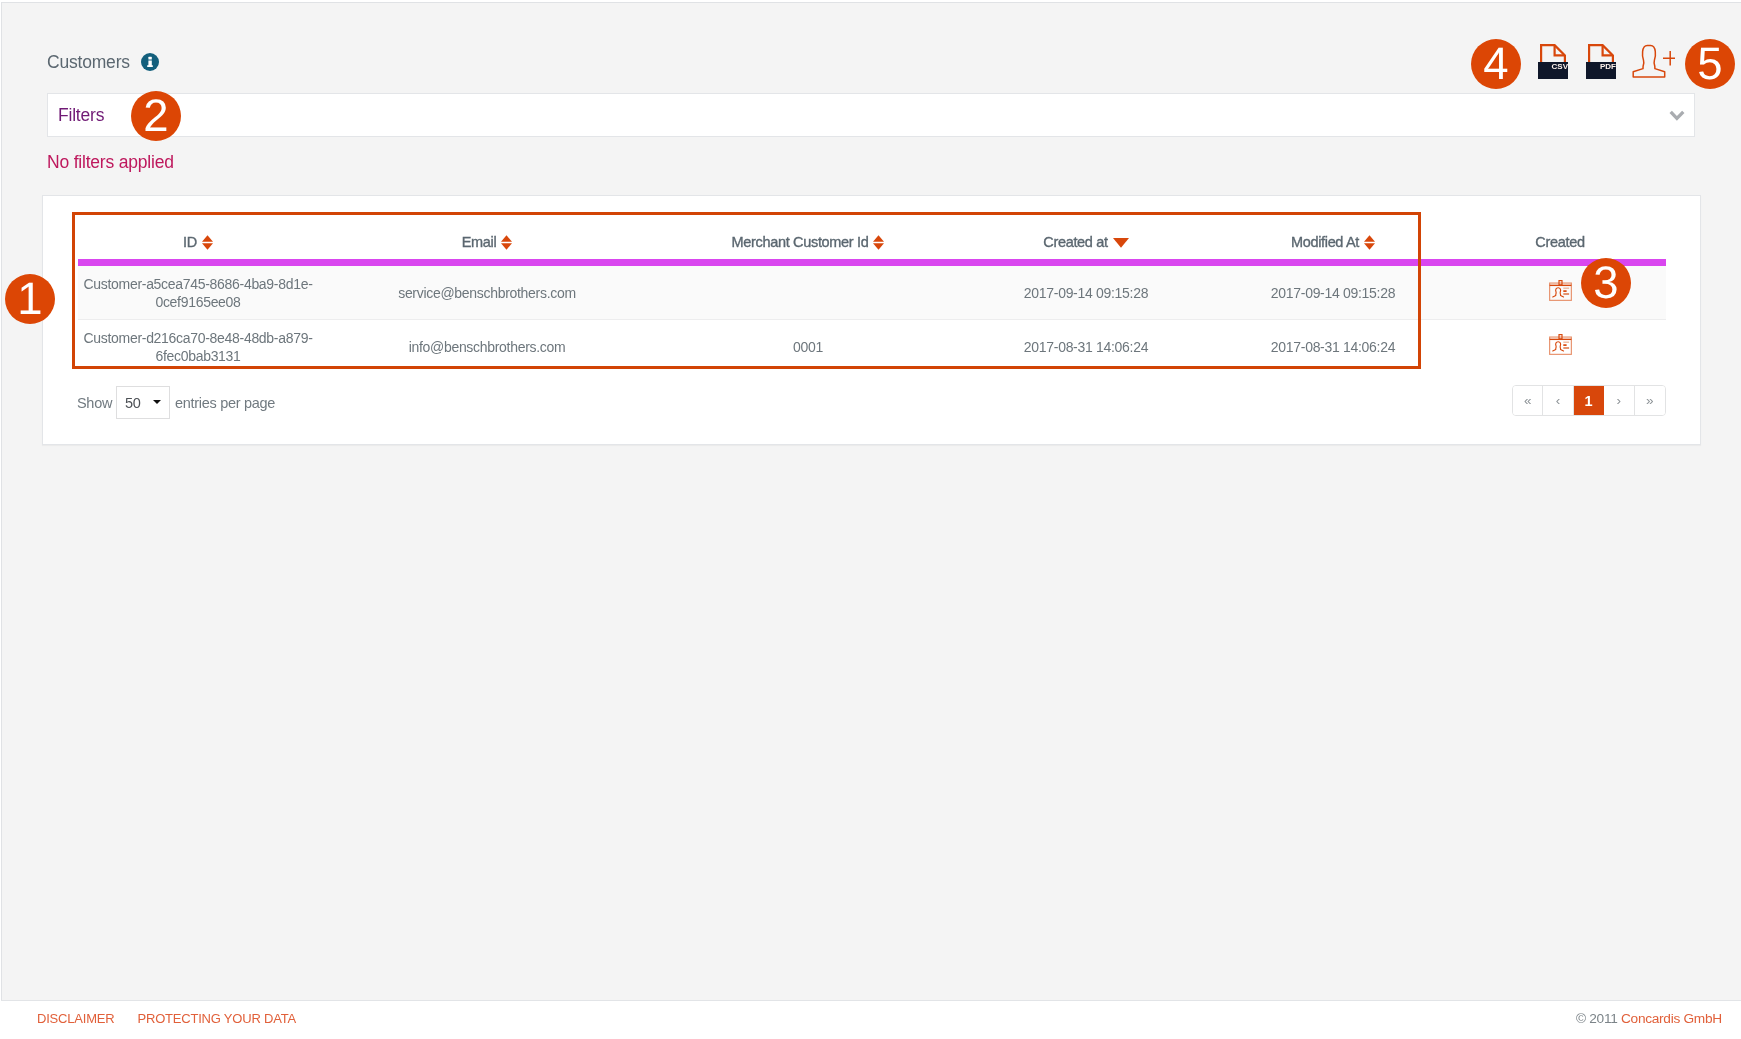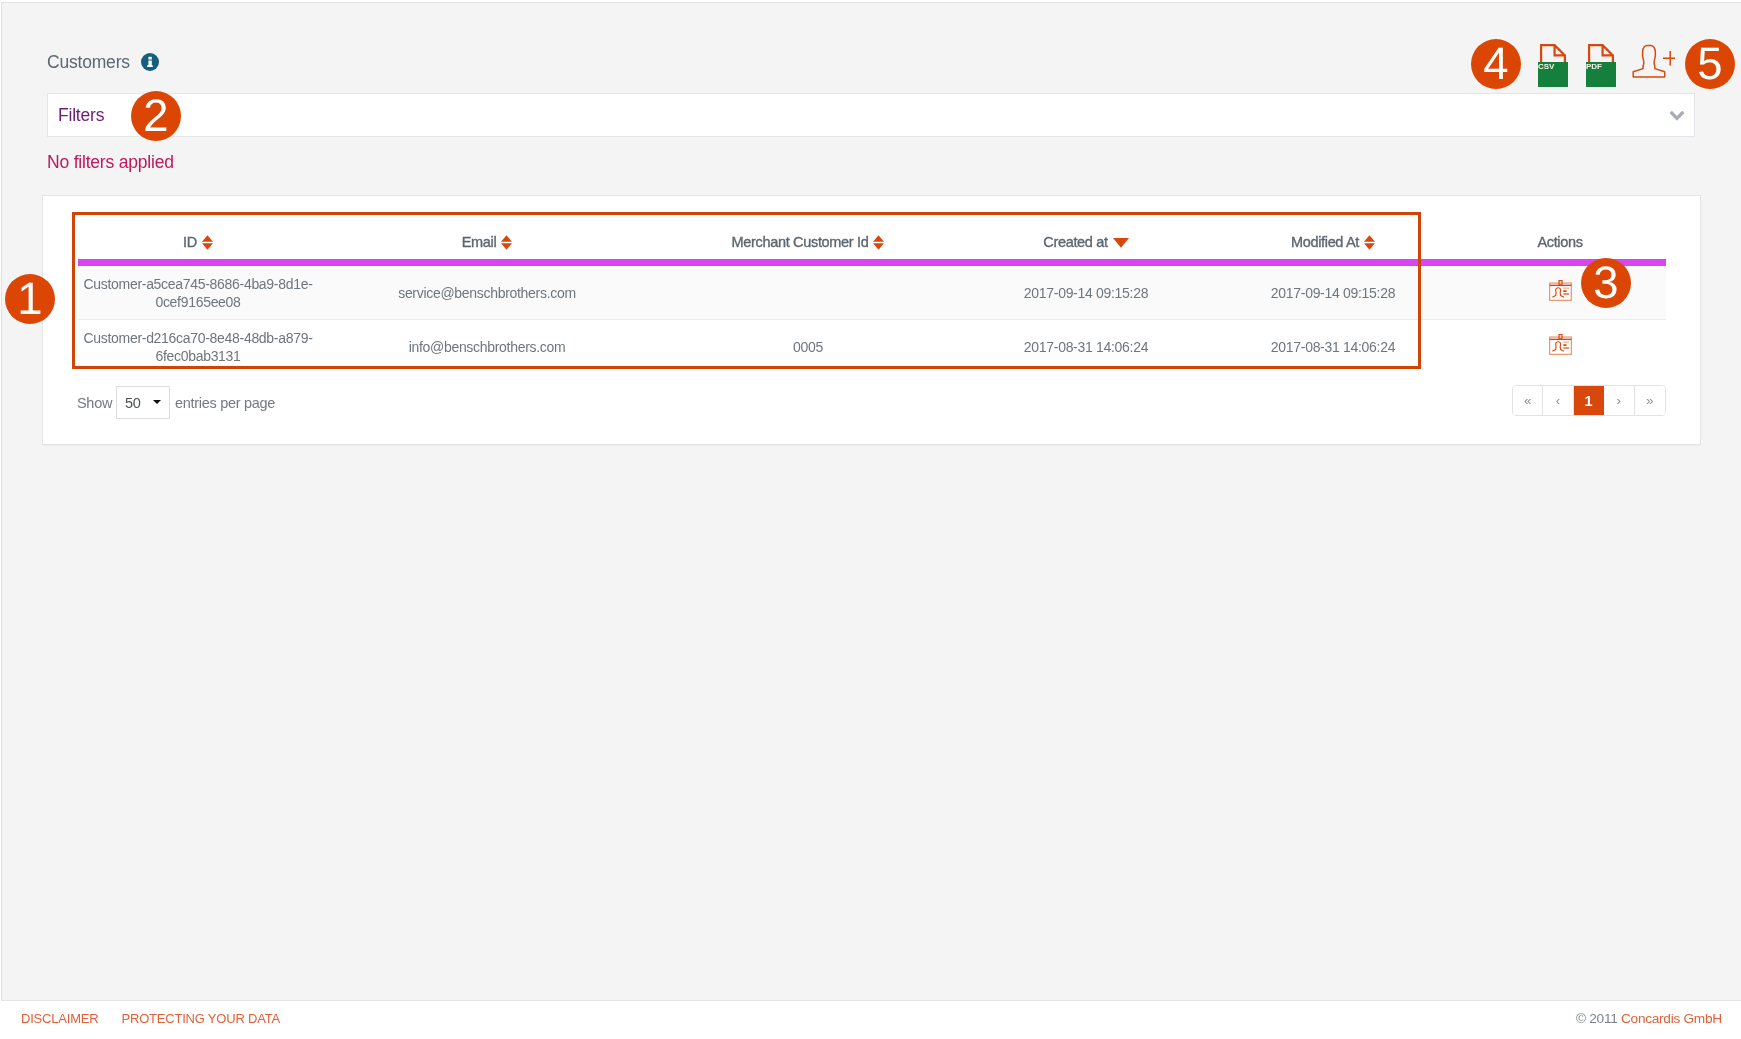--- a/index.html
+++ b/index.html
@@ -24,22 +24,22 @@
   .pg-head{position:absolute;left:47px;top:48px;height:30px;}
   .pg-title{position:absolute;left:0;top:0;font-size:17.5px;line-height:28px;color:#5b6770;letter-spacing:-0.2px;white-space:nowrap;}
   .info-icon{position:absolute;left:94px;top:5px;width:18px;height:18px;display:block;}
 
   .head-icons{position:absolute;left:1540px;top:44px;}
   .hicon{display:block;cursor:pointer;position:absolute;}
 
   
   .fdoc{width:26px;height:34px;}
   .fdoc .sheet{position:absolute;left:0;top:0;}
-  .fdoc .band{position:absolute;left:-2px;top:18px;width:30px;height:25px;background:#15803d;
-     color:#fdf2ec;font-size:8px;font-weight:bold;line-height:9px;text-align:left;
+  .fdoc .band{position:absolute;left:-2px;top:18px;width:30px;height:17px;background:#0f172a;
+     color:#fdf2ec;font-size:8px;font-weight:bold;line-height:9px;text-align:right;
      letter-spacing:0px;font-family:"Liberation Sans",sans-serif;}
   #ic-csv{left:0;top:0;}
   #ic-pdf{left:48px;top:0;}
   #ic-user{left:91px;top:-1.5px;}
 
   
   .filters-bar{
     position:absolute;left:47px;top:93px;width:1648px;height:44px;
     background:#fff;border:1px solid #e3e5e8;box-sizing:border-box;
     display:flex;align-items:center;cursor:pointer;
@@ -106,21 +106,21 @@
   .badge{position:absolute;border-radius:50%;background:#dc4605;color:#fff;
     display:flex;align-items:center;justify-content:center;
     font-size:45.5px;font-weight:normal;line-height:1;
     -webkit-font-smoothing:antialiased;text-rendering:geometricPrecision;
     font-family:"Liberation Sans",sans-serif;}
   .badge span{display:block;transform:translateY(-0.5px);opacity:0.999;}
 
   
   .footer{position:absolute;left:1px;top:1000px;width:1740px;height:39px;background:#fff;
     border-top:1px solid #e2e4e7;box-sizing:border-box;}
-  .f-links{position:absolute;left:20px;top:10px;display:flex;}
+  .f-links{position:absolute;left:36px;top:10px;display:flex;}
   .f-links a{font-size:13px;color:#e1603a;text-decoration:none;letter-spacing:-0.2px;white-space:nowrap;}
   .f-links a:first-child{margin-right:23px;}
   .f-copy{position:absolute;left:1575px;top:10px;font-size:13.7px;letter-spacing:-0.3px;color:#7c8489;white-space:nowrap;}
   .f-copy b{color:#e1603a;font-weight:normal;}
 </style>
 </head>
 <body>
 
 <div class="page">
   <div class="content">
@@ -201,21 +201,21 @@
                   </svg>
                 </span></th>
               <th style="width: 242px;"><span class="thwrap">
                   <span>Modified At</span>
                   <svg class="sort-ico" viewBox="0 0 11 15" width="11" height="15">
                     <path d="M5.5 0.2 L11 6.8 L0 6.8 Z" fill="#d8470b"></path>
                     <path d="M5.5 14.8 L11 8.2 L0 8.2 Z" fill="#d8470b"></path>
                   </svg>
                 </span></th>
               <th style="width: 212px;"><span class="thwrap">
-                  <span>Actions</span>
+                  <span>Created</span>
                 </span></th>
             </tr>
           </thead>
         <tbody>
             <tr class="alt">
               <td>Customer-a5cea745-8686-4ba9-8d1e-0cef9165ee08</td>
               <td>service@benschbrothers.com</td>
               <td></td>
               <td>2017-09-14 09:15:28</td>
               <td>2017-09-14 09:15:28</td>
@@ -227,21 +227,21 @@
   <path d="M14.3 11.1 H17.6" stroke="#d8470b" stroke-width="1.7"></path>
   <path d="M14.3 14.0 H20.1" stroke="#de7040" stroke-width="1.5"></path>
   <g transform="translate(-0.6,1.6)">
                       <path d="M7.4 12.8 c0.3 -0.9 0.5 -1.7 0.25 -2.3 c-0.4 -0.9 -0.45 -2.3 -0.1 -3.05 c0.4 -0.85 1.25 -1.35 2.2 -1.35 c0.95 0 1.8 0.5 2.2 1.35 c0.35 0.75 0.3 2.15 -0.1 3.05 c-0.25 0.6 -0.05 1.4 0.25 2.3 l0.05 1.2 l3.0 1.4 M7.4 12.8 l-0.05 1.2 l-3.0 1.4" fill="none" stroke="#d8470b" stroke-width="1.15" stroke-linecap="round" stroke-linejoin="round"></path>
                     </g>
 </svg></span></td>
             </tr>
             <tr class=" last">
               <td>Customer-d216ca70-8e48-48db-a879-6fec0bab3131</td>
               <td>info@benschbrothers.com</td>
-              <td>0005</td>
+              <td>0001</td>
               <td>2017-08-31 14:06:24</td>
               <td>2017-08-31 14:06:24</td>
               <td><span><svg class="idbadge" viewBox="0 0 23 21" width="23" height="21">
   <rect x="0.65" y="3.05" width="21.7" height="17.3" fill="none" stroke="#e7906a" stroke-width="1.15"></rect>
   <rect x="10.0" y="0.6" width="3.0" height="4.3" fill="none" stroke="#d8470b" stroke-width="1.15"></rect>
   <path d="M0.65 5.35 H22.35" stroke="#d8470b" stroke-width="1.4"></path>
   <path d="M14.3 8.2 H20.1" stroke="#f0b99e" stroke-width="1.4"></path>
   <path d="M14.3 11.1 H17.6" stroke="#d8470b" stroke-width="1.7"></path>
   <path d="M14.3 14.0 H20.1" stroke="#de7040" stroke-width="1.5"></path>
   <g transform="translate(-0.6,1.6)">

